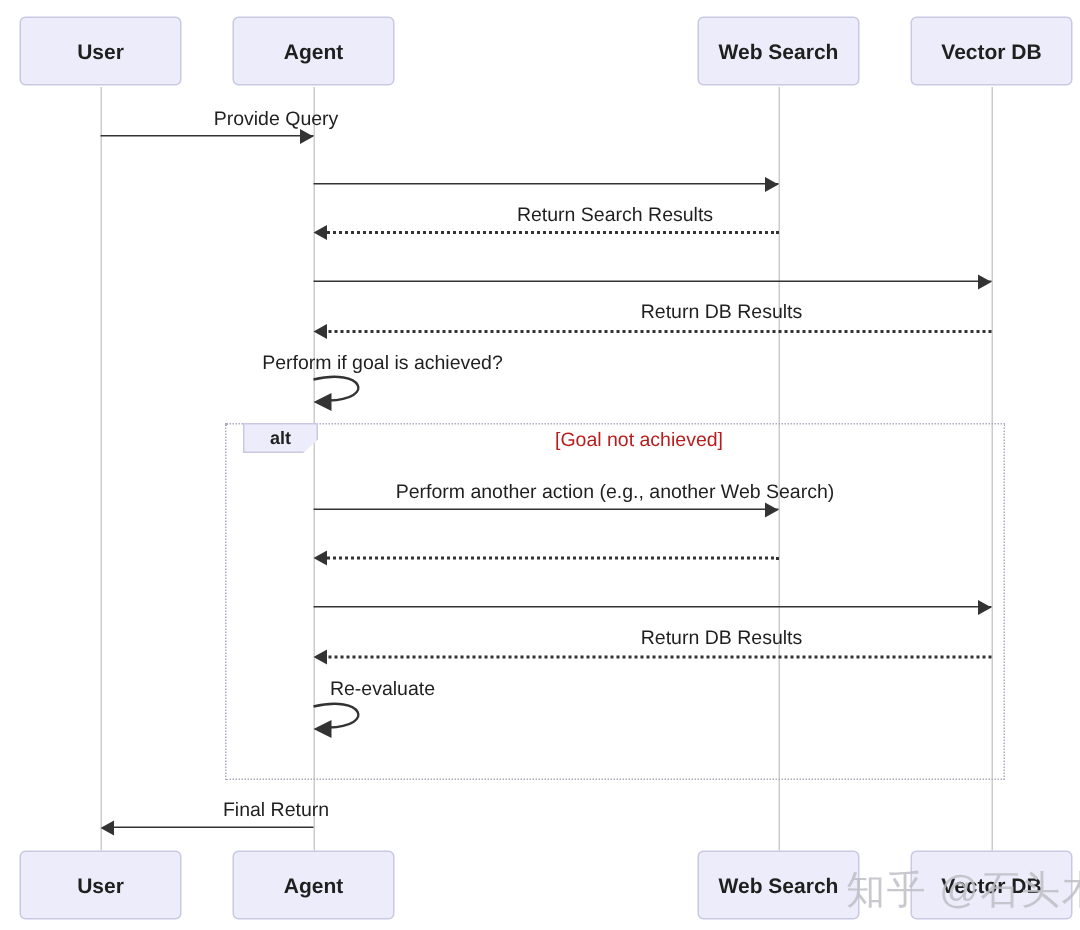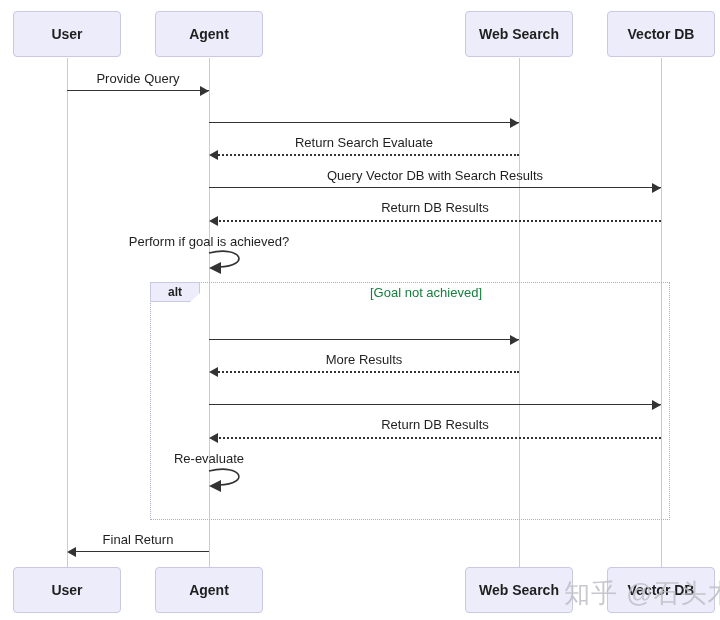--- a/index.html
+++ b/index.html
@@ -17,21 +17,21 @@
   .a-user-top{left:13px;top:11px}.a-agent-top{left:155px;top:11px}
   .a-web-top{left:465px;top:11px}.a-vec-top{left:607px;top:11px}
   .a-user-bot{left:13px;top:567px}.a-agent-bot{left:155px;top:567px}
   .a-web-bot{left:465px;top:567px}.a-vec-bot{left:607px;top:567px}
   
   .lifeline{position:absolute;top:58px;height:509px;width:1px;background:#cccccc;}
   .l-user{left:67px}.l-agent{left:209px}.l-web{left:519px}.l-vec{left:661px}
   
   .mlabel{
     position:absolute;font-size:13px;text-align:center;white-space:nowrap;
-    color:#1f1f1f;line-height:14px;
+    color:#1f1f1f;line-height:14px;margin-left:46px;
   }
   .ml-1{left:67px;width:142px;top:72px}
   .ml-2{left:209px;width:310px;top:104px}
   .ml-3{left:209px;width:310px;top:136px}
   .ml-4{left:209px;width:452px;top:169px}
   .ml-5{left:209px;width:452px;top:201px}
   .ml-6{left:59px;width:300px;top:235px}
   .ml-8{left:209px;width:310px;top:321px}
   .ml-9{left:209px;width:310px;top:353px}
   .ml-10{left:209px;width:452px;top:386px}
@@ -58,27 +58,27 @@
   .h-1{left:200px;top:86px}.h-2{left:510px;top:118px}.h-3{left:209px;top:150px}
   .h-4{left:652px;top:183px}.h-5{left:209px;top:216px}.h-8{left:510px;top:335px}
   .h-9{left:209px;top:367px}.h-10{left:652px;top:400px}.h-11{left:209px;top:433px}
   .h-13{left:67px;top:547px}
   
   .selfloop{position:absolute;left:208px;width:44px;height:26px;}
   .sl-1{top:249px}.sl-2{top:467px}
   
   .alt-frame{position:absolute;left:150px;top:282px;width:520px;height:238px;
     border:1px dotted #ADADC0;box-sizing:border-box;}
-  .alt-tab{position:absolute;left:150px;top:282px;width:50px;height:20px;
+  .alt-tab{position:absolute;left:162px;top:282px;width:50px;height:20px;
     background:#ECECFA;border:1px solid #C9C9E3;box-sizing:border-box;
     clip-path:polygon(0 0,100% 0,100% 55%,80% 100%,0 100%);
     display:flex;align-items:center;justify-content:center;
     font-size:12px;font-weight:700;color:#1f1f1f;}
   .alt-cond{position:absolute;left:276px;width:300px;top:285px;text-align:center;
-    font-size:13px;white-space:nowrap;color:#15803d;}
+    font-size:13px;white-space:nowrap;color:#b91c1c;}
   
   .watermark{position:absolute;left:564px;top:576px;font-size:26px;color:#BFBFC6;
     opacity:.85;white-space:nowrap;z-index:6;letter-spacing:1px;}
 </style>
 </head>
 <body>
 
 <div class="canvas">
 
   <div class="lifeline l-user"></div>
@@ -100,42 +100,41 @@
   <div class="actor a-web-bot">Web Search</div>
   <div class="actor a-vec-bot">Vector DB</div>
 
   <div class="mlabel ml-1">Provide Query</div>
   <div class="arrow ar-1"></div>
   <div class="head right h-1"></div>
 
   <div class="arrow ar-2"></div>
   <div class="head right h-2"></div>
 
-  <div class="mlabel ml-3">Return Search Evaluate</div>
+  <div class="mlabel ml-3">Return Search Results</div>
   <div class="arrow dotted ar-3"></div>
   <div class="head left h-3"></div>
 
-  <div class="mlabel ml-4">Query Vector DB with Search Results</div>
   <div class="arrow ar-4"></div>
   <div class="head right h-4"></div>
 
   <div class="mlabel ml-5">Return DB Results</div>
   <div class="arrow dotted ar-5"></div>
   <div class="head left h-5"></div>
 
   <div class="mlabel ml-6">Perform if goal is achieved?</div>
   <svg class="selfloop sl-1" viewBox="0 0 44 26">
     <path d="M1,4 C34,-4 43,17 11,18" fill="none" stroke="#333333" stroke-width="1.6"></path>
     <polygon points="1,19 13,13 13,25" fill="#333333"></polygon>
   </svg>
 
+  <div class="mlabel ml-8">Perform another action (e.g., another Web Search)</div>
   <div class="arrow ar-8"></div>
   <div class="head right h-8"></div>
 
-  <div class="mlabel ml-9">More Results</div>
   <div class="arrow dotted ar-9"></div>
   <div class="head left h-9"></div>
 
   <div class="arrow ar-10"></div>
   <div class="head right h-10"></div>
 
   <div class="mlabel ml-11">Return DB Results</div>
   <div class="arrow dotted ar-11"></div>
   <div class="head left h-11"></div>
 

